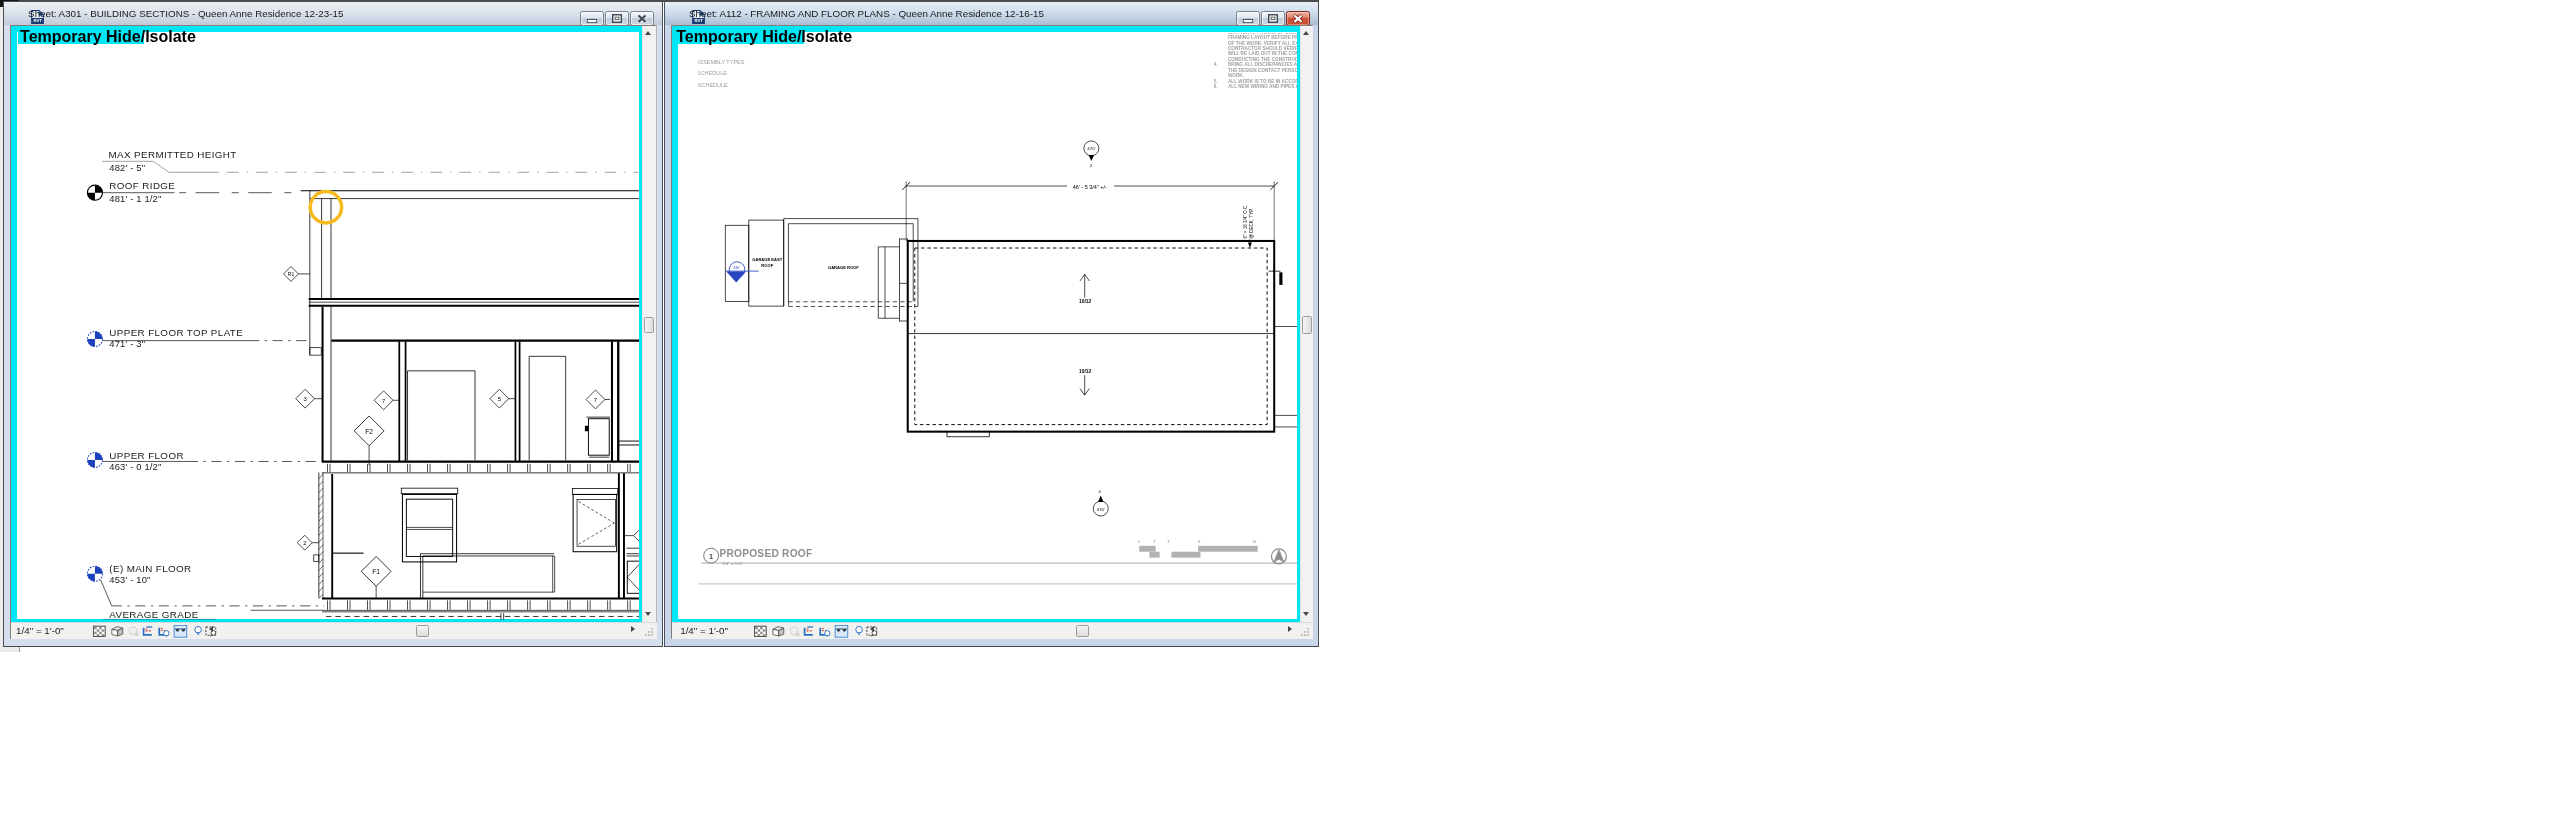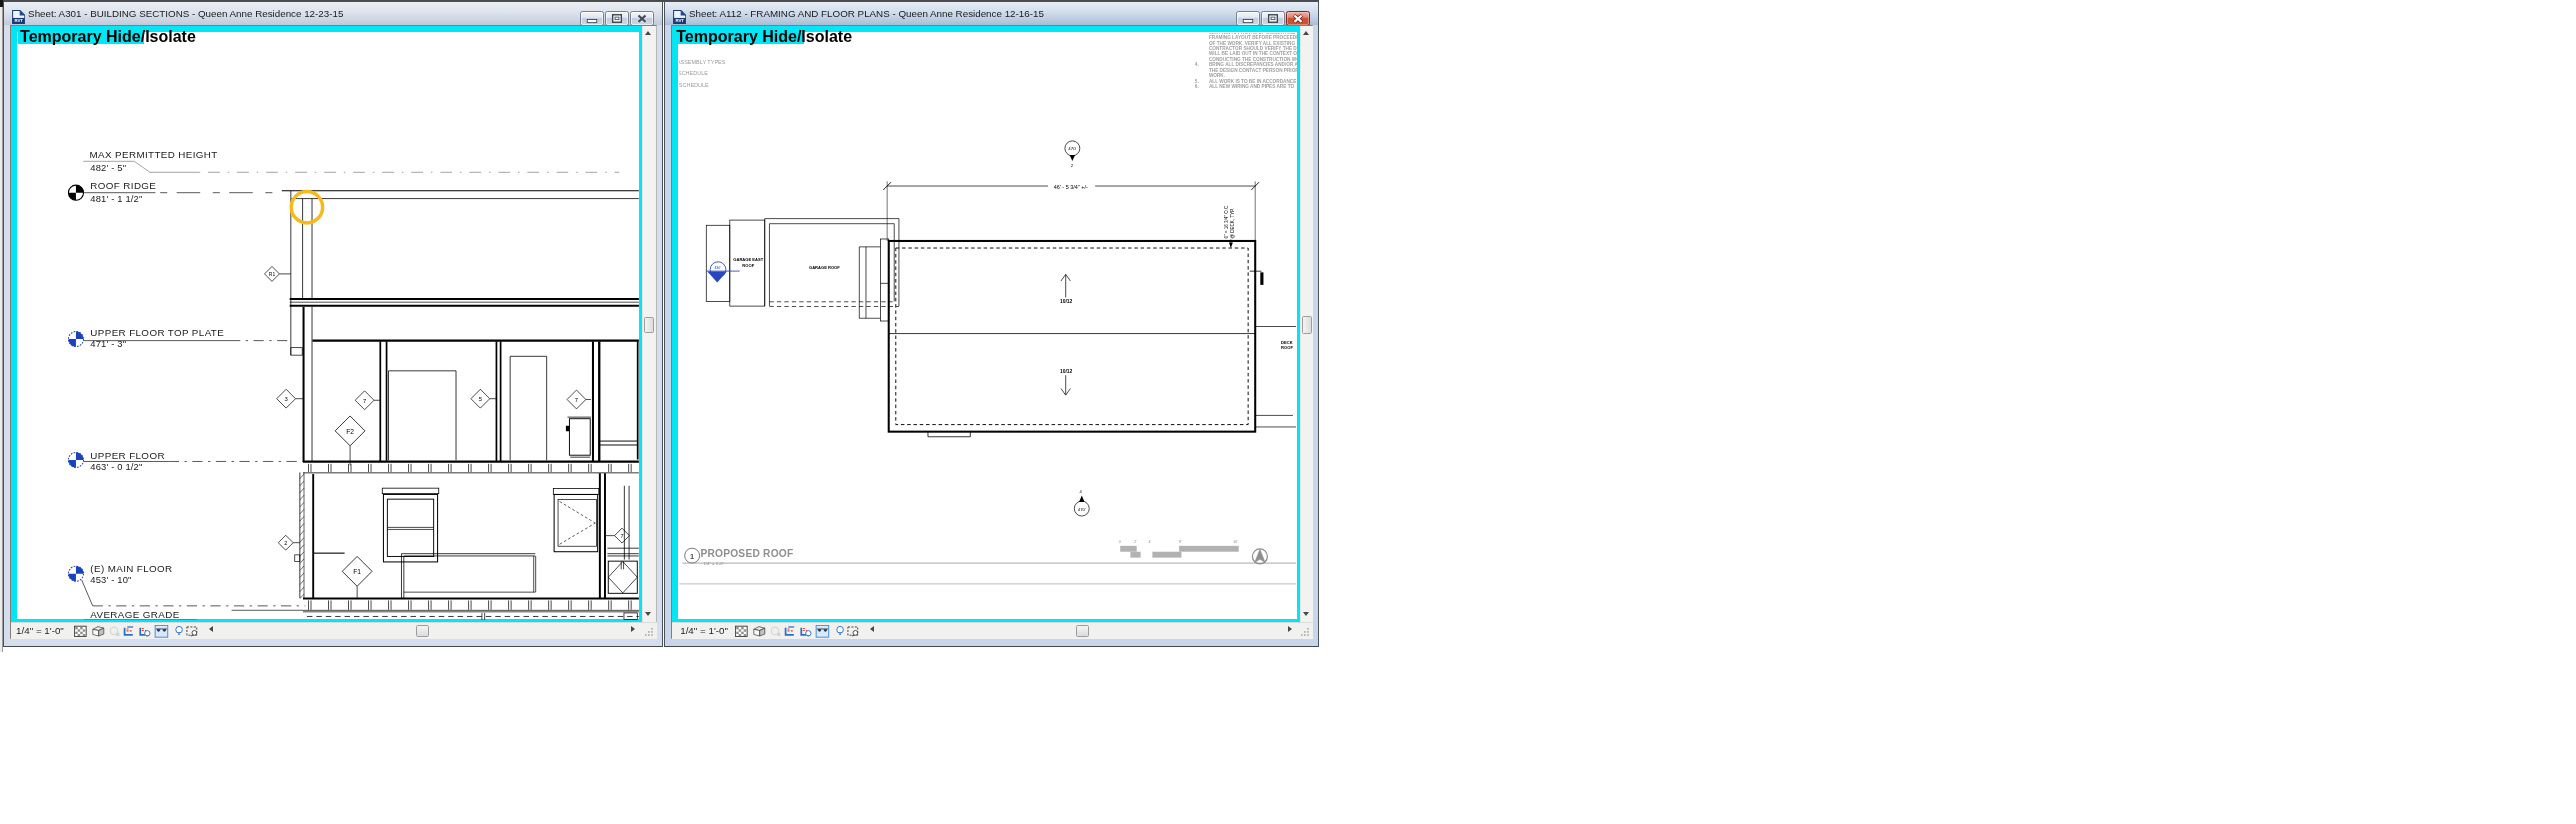--- a/index.html
+++ b/index.html
@@ -1,17 +1,17 @@
 <!DOCTYPE html>
 <html style="font-size:12.6px"><head>
 <meta charset="utf-8">
 <style>
   * { margin:0; padding:0; box-sizing:border-box; }
   html,body { width:2576px; height:825px; background:#ffffff; font-family:"Liberation Sans", sans-serif; overflow:hidden; }
-  .abs { position:absolute; }
+  .abs { position:absolute;padding-left:19px; }
   
   .win { position:absolute; top:0.8px; height:646px; border:0.8px solid #4c5158; border-bottom:1.6px solid #45484d; }
   .cap { position:absolute; left:0; top:0; right:0; height:23.6px; }
   .cap1 { background:linear-gradient(180deg,#ebeff4 0%,#dfe5ee 40%,#ccd4e2 80%,#bfc9d9 100%); }
   .cap2 { background:linear-gradient(180deg,#e7eef7 0%,#d3dfee 40%,#b9cade 80%,#a9bcd5 100%); }
   .frame1 { background:#d4deec; }
   .frame2 { background:#c9d6ea; }
   .title { position:absolute; left:24px; top:0; height:23.6px; line-height:23.6px; font-size:9.8px; color:#191919; white-space:nowrap; }
   .btn { position:absolute; top:9.4px; width:23.6px; height:15px; border:0.8px solid #76818f; border-radius:2.4px;
          background:linear-gradient(180deg,#f4f7fa 0%,#dfe6ee 45%,#c3cedd 50%,#ccd6e3 100%); box-shadow:inset 0 0 0 0.8px rgba(255,255,255,.75); }

